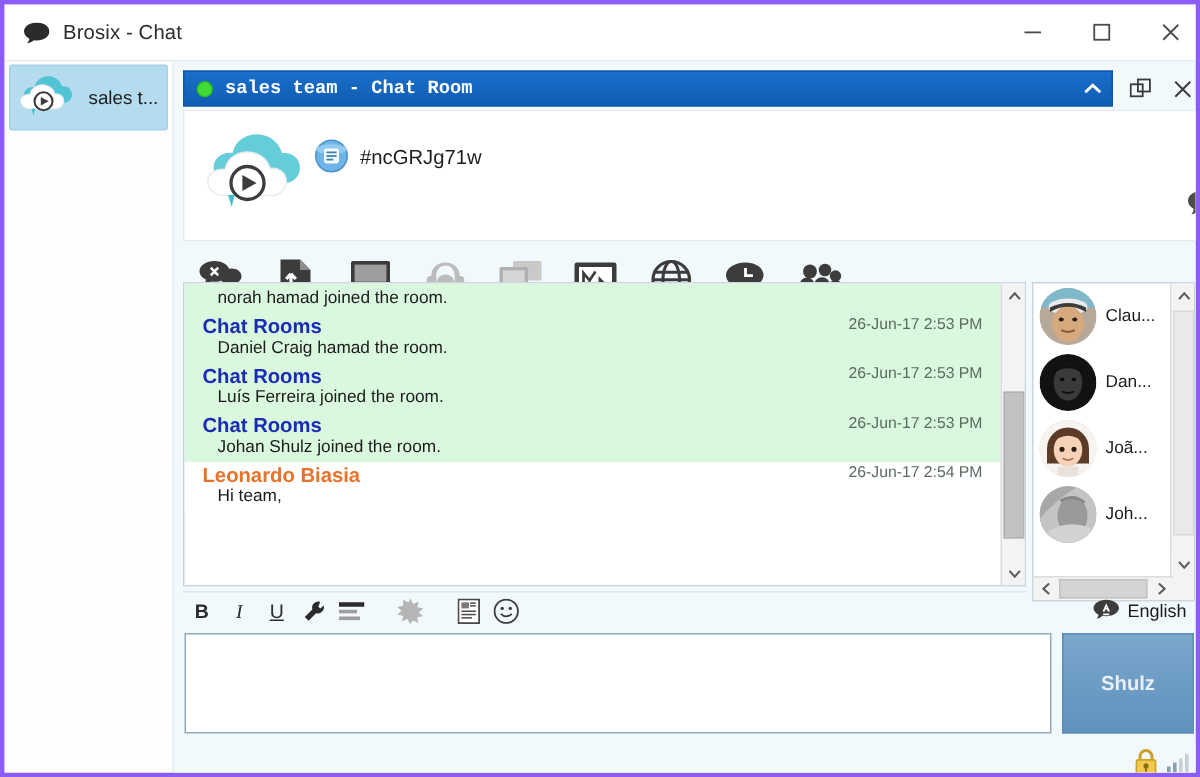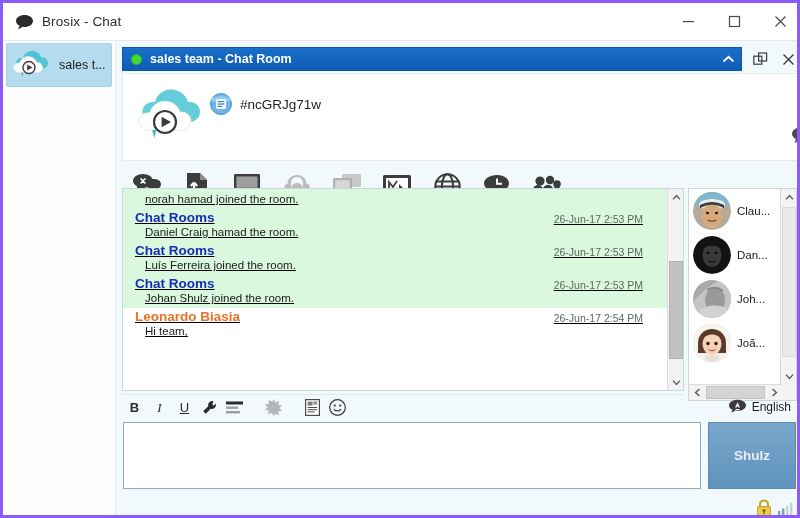--- a/index.html
+++ b/index.html
@@ -78,21 +78,21 @@
     display: flex; align-items: center;
     overflow: hidden;
   }
   .status-dot {
     width: 11px; height: 11px; border-radius: 50%;
     background: #3fdd32; margin-left: 8px;
     border: 1px solid #2fb826; flex: none;
   }
   .room-title {
     color: #ffffff; font-weight: bold; font-size: 12.5px;
-    margin-left: 8px; white-space: nowrap;
+    margin-left: 8px; white-space: nowrap; font-family: Liberation Mono, monospace;
   }
   .collapse-btn {
     margin-left: auto; width: 26px; height: 22px;
     display: flex; align-items: center; justify-content: center;
   }
   .hdr-btn {
     position: absolute; top: 6px; width: 24px; height: 24px;
     display: flex; align-items: center; justify-content: center;
     color: #3a3a3a;
   }
@@ -133,24 +133,24 @@
     width: 562px; height: 203px;
     background: #ffffff;
     border: 1px solid #c9d6de;
     overflow: hidden;
   }
   .chat-scrollport { position: absolute; inset: 0 16px 0 0; overflow: hidden; }
   .msg-group { padding: 0; }
   .msg-green { background: #d9f8dd; }
   .msg-white { background: #ffffff; }
   .msg-row {
-    position: relative; padding: 1px 24px 0 12px; min-height: 16px; text-decoration: underline;
+    position: relative; padding: 1px 12px 0 12px; min-height: 16px;
   }
   .msg-head {
-    display: flex; align-items: flex-end;
+    display: flex; align-items: flex-start;
   }
   .msg-author {
     font-weight: bold; font-size: 13.5px;
   }
   .author-system { color: #1a2bb5; }
   .author-user { color: #e8722a; }
   .msg-time {
     margin-left: auto; font-size: 10.5px; color: #5b6a5f;
     white-space: nowrap;
   }
@@ -524,43 +524,43 @@
               <ellipse cx="23" cy="17" rx="1.6" ry="1.2" fill="#0b0b0b"></ellipse>
               <path d="M15 25 Q19 27 23 25" stroke="#101010" stroke-width="1.3" fill="none"></path>
               <path d="M9 13 Q19 6 29 13 L29 10 Q19 4 9 10z" fill="#101010"></path>
             </svg>
           </span>
           <span class="part-name">Dan...</span>
         </div>
         <div class="part-row">
           <span class="avatar">
             <svg width="38" height="38" viewBox="0 0 38 38">
-              <circle cx="19" cy="19" r="19" fill="#a8a8a8"></circle>
-              <path d="M0 22 Q12 8 26 0 L38 0 L38 38 L0 38z" fill="#c4c4c4"></path>
-              <ellipse cx="22" cy="20" rx="10" ry="13" fill="#9a9a9a"></ellipse>
-              <path d="M6 30 Q19 22 34 28 L34 38 L6 38z" fill="#d2d2d2"></path>
-              <path d="M14 10 Q22 5 30 11" stroke="#878787" stroke-width="2" fill="none"></path>
-            </svg>
-          </span>
-          <span class="part-name">Joh...</span>
-        </div>
-        <div class="part-row">
-          <span class="avatar">
-            <svg width="38" height="38" viewBox="0 0 38 38">
               <circle cx="19" cy="19" r="19" fill="#f7f3ef"></circle>
               <path d="M5 19a14 14 0 0 1 28 0v10H5z" fill="#5b3b28"></path>
               <ellipse cx="19" cy="20" rx="9.5" ry="11" fill="#f6d2b8"></ellipse>
               <path d="M7.5 16 Q19 5 30.5 16 Q30.5 9 19 7.5 Q7.5 9 7.5 16z" fill="#5b3b28"></path>
               <circle cx="15" cy="19.5" r="1.7" fill="#2b2118"></circle>
               <circle cx="23" cy="19.5" r="1.7" fill="#2b2118"></circle>
               <path d="M15.5 25.5 Q19 28 22.5 25.5" stroke="#b3715b" stroke-width="1.3" fill="none"></path>
               <path d="M12 31 h14 v7 h-14z" fill="#e9e2da"></path>
             </svg>
           </span>
           <span class="part-name">Joã...</span>
+        </div>
+        <div class="part-row">
+          <span class="avatar">
+            <svg width="38" height="38" viewBox="0 0 38 38">
+              <circle cx="19" cy="19" r="19" fill="#a8a8a8"></circle>
+              <path d="M0 22 Q12 8 26 0 L38 0 L38 38 L0 38z" fill="#c4c4c4"></path>
+              <ellipse cx="22" cy="20" rx="10" ry="13" fill="#9a9a9a"></ellipse>
+              <path d="M6 30 Q19 22 34 28 L34 38 L6 38z" fill="#d2d2d2"></path>
+              <path d="M14 10 Q22 5 30 11" stroke="#878787" stroke-width="2" fill="none"></path>
+            </svg>
+          </span>
+          <span class="part-name">Joh...</span>
         </div>
       </div>
 
       <div class="vscroll">
         <div class="vs-arrow">
           <svg width="9" height="7" viewBox="0 0 9 7">
               <path d="M1 5.4 L4.5 1.6 L8 5.4" stroke="currentColor" stroke-width="1.4" fill="none"></path>
             </svg>
         </div>
         <div class="vs-thumb" style="top:18px;height:150px;background:#e9e9e9;border-color:#dcdcdc;"></div>

